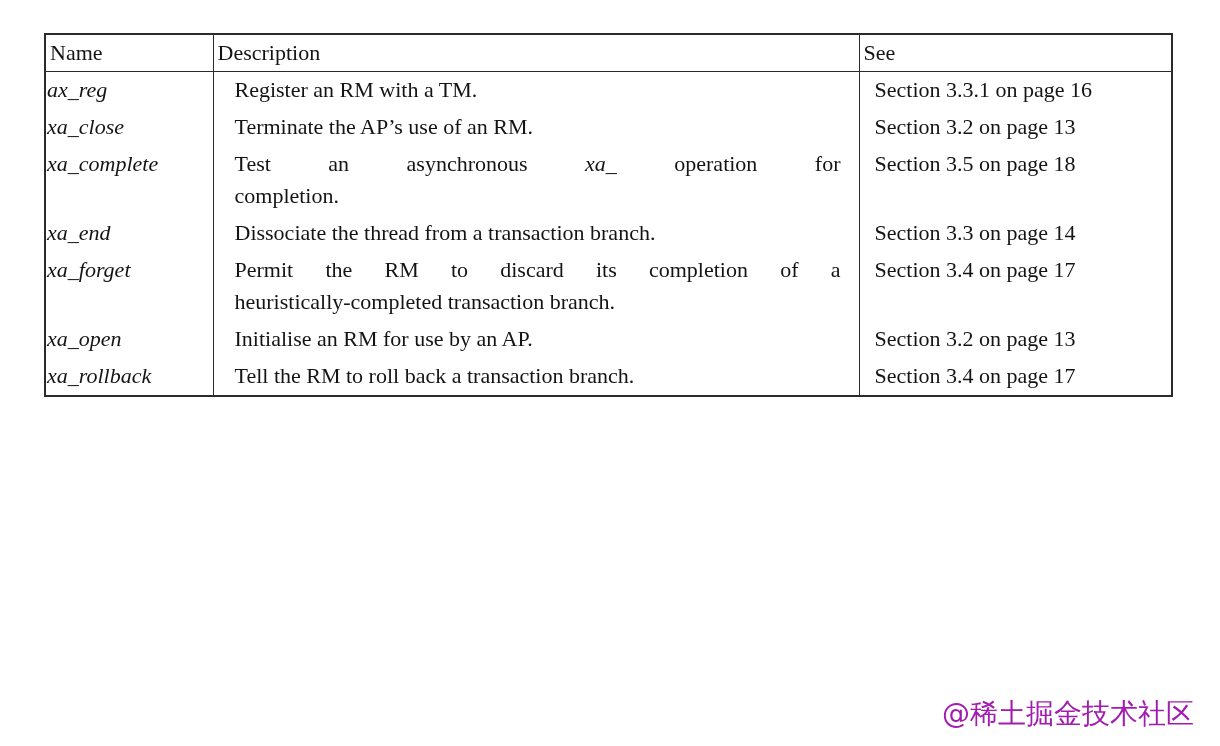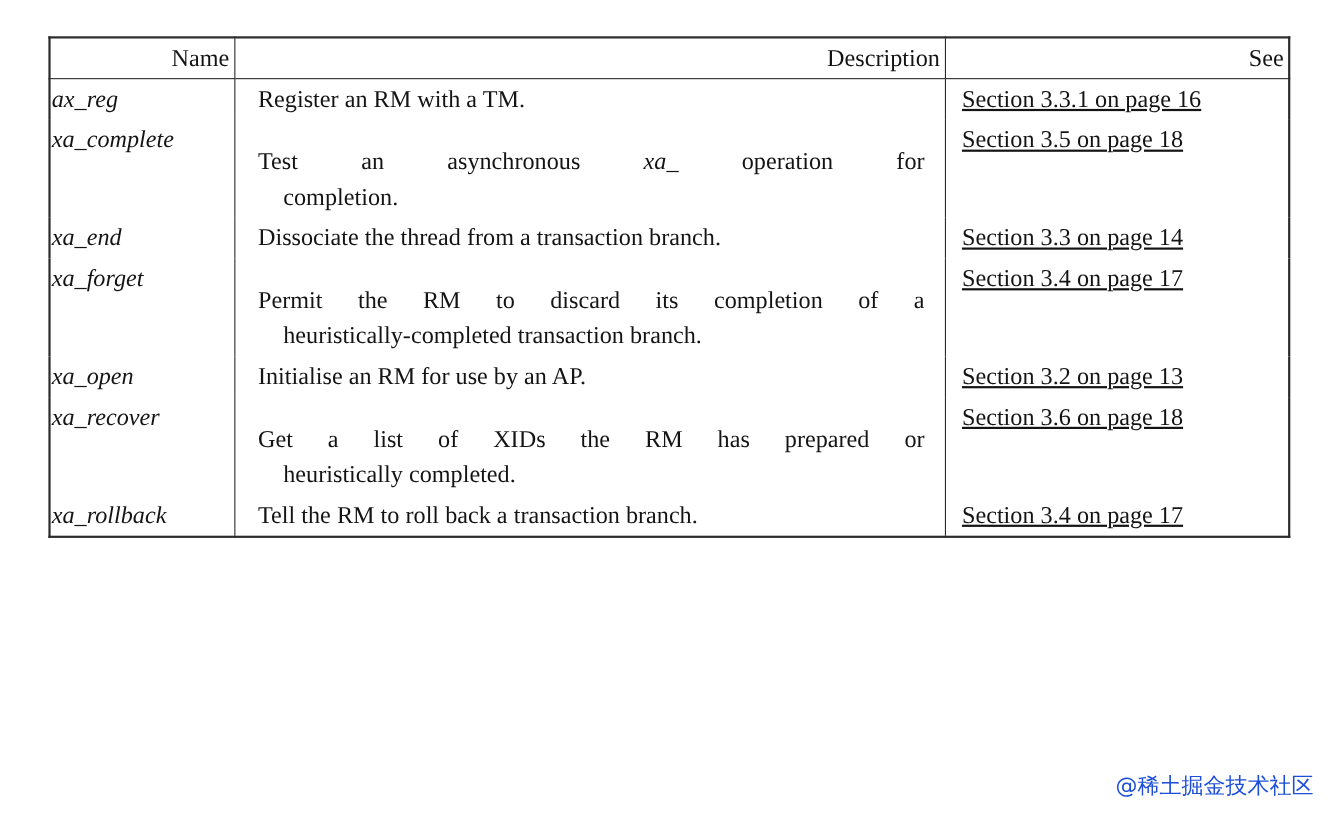--- a/index.html
+++ b/index.html
@@ -31,63 +31,60 @@
   .spec-table {
     border-width: 2px;
   }
   
   .spec-table tbody td {
     border-top: none;
     border-bottom: none;
   }
   .spec-table thead th {
     font-weight: normal;
-    text-align: right;
+    text-align: left;
     padding: 3px 4px;
     line-height: 30px;
     margin-left: 40px;
   }
   .spec-table td {
     vertical-align: top;
     padding: 2px 0 3px 0;
   }
   td.name-cell {
     font-style: italic;
     padding-left: 1px;
     padding-right: 6px;
   }
   td.desc-cell {
     padding-left: 21px;
     padding-right: 18px;
   }
   td.see-cell {
     padding-left: 15px;
     padding-right: 8px;
-    text-decoration: underline;
   }
   .jline {
     text-align: justify;
     text-align-last: justify;
-    margin-top: 20px;
   }
   .lline {
     text-align: left;
-    margin-left: 23px;
   }
   .desc-cell em {
     font-style: italic;
   }
   .watermark {
     position: absolute;
     right: 24px;
     top: 701px;
     font-family: "DejaVu Sans", "Liberation Sans", sans-serif;
-    font-size: 20px;
+    font-size: 28px;
     line-height: 26px;
-    color: #1d4ed8;
+    color: #a21caf;
     background: rgba(255,255,255,0.55);
     padding: 0 2px;
   }
 </style>
 </head>
 <body>
 
 <table class="spec-table">
   <colgroup>
     <col style="width:168px">
@@ -105,20 +102,25 @@
   <tbody>
     <tr>
       <td class="name-cell">ax_reg</td>
       <td class="desc-cell">Register an RM with a TM.</td>
       <td class="see-cell">Section 3.3.1 on page 16</td>
     </tr>
   </tbody>
 
   <tbody>
     <tr>
+      <td class="name-cell">xa_close</td>
+      <td class="desc-cell">Terminate the AP’s use of an RM.</td>
+      <td class="see-cell">Section 3.2 on page 13</td>
+    </tr>
+    <tr>
       <td class="name-cell">xa_complete</td>
       <td class="desc-cell">
         <div class="jline"><span>Test an asynchronous </span><em>xa_</em><span> operation for</span></div>
         <div class="lline">completion.</div>
       </td>
       <td class="see-cell">Section 3.5 on page 18</td>
     </tr>
     <tr>
       <td class="name-cell">xa_end</td>
       <td class="desc-cell">Dissociate the thread from a transaction branch.</td>
@@ -131,28 +133,20 @@
         <div class="lline">heuristically-completed transaction branch.</div>
       </td>
       <td class="see-cell">Section 3.4 on page 17</td>
     </tr>
     <tr>
       <td class="name-cell">xa_open</td>
       <td class="desc-cell">Initialise an RM for use by an AP.</td>
       <td class="see-cell">Section 3.2 on page 13</td>
     </tr>
     <tr>
-      <td class="name-cell">xa_recover</td>
-      <td class="desc-cell">
-        <div class="jline">Get a list of XIDs the RM has prepared or</div>
-        <div class="lline">heuristically completed.</div>
-      </td>
-      <td class="see-cell">Section 3.6 on page 18</td>
-    </tr>
-    <tr>
       <td class="name-cell">xa_rollback</td>
       <td class="desc-cell">Tell the RM to roll back a transaction branch.</td>
       <td class="see-cell">Section 3.4 on page 17</td>
     </tr>
   </tbody>
 </table>
 
 <div class="watermark">@稀土掘金技术社区</div>
 
 </body></html>

